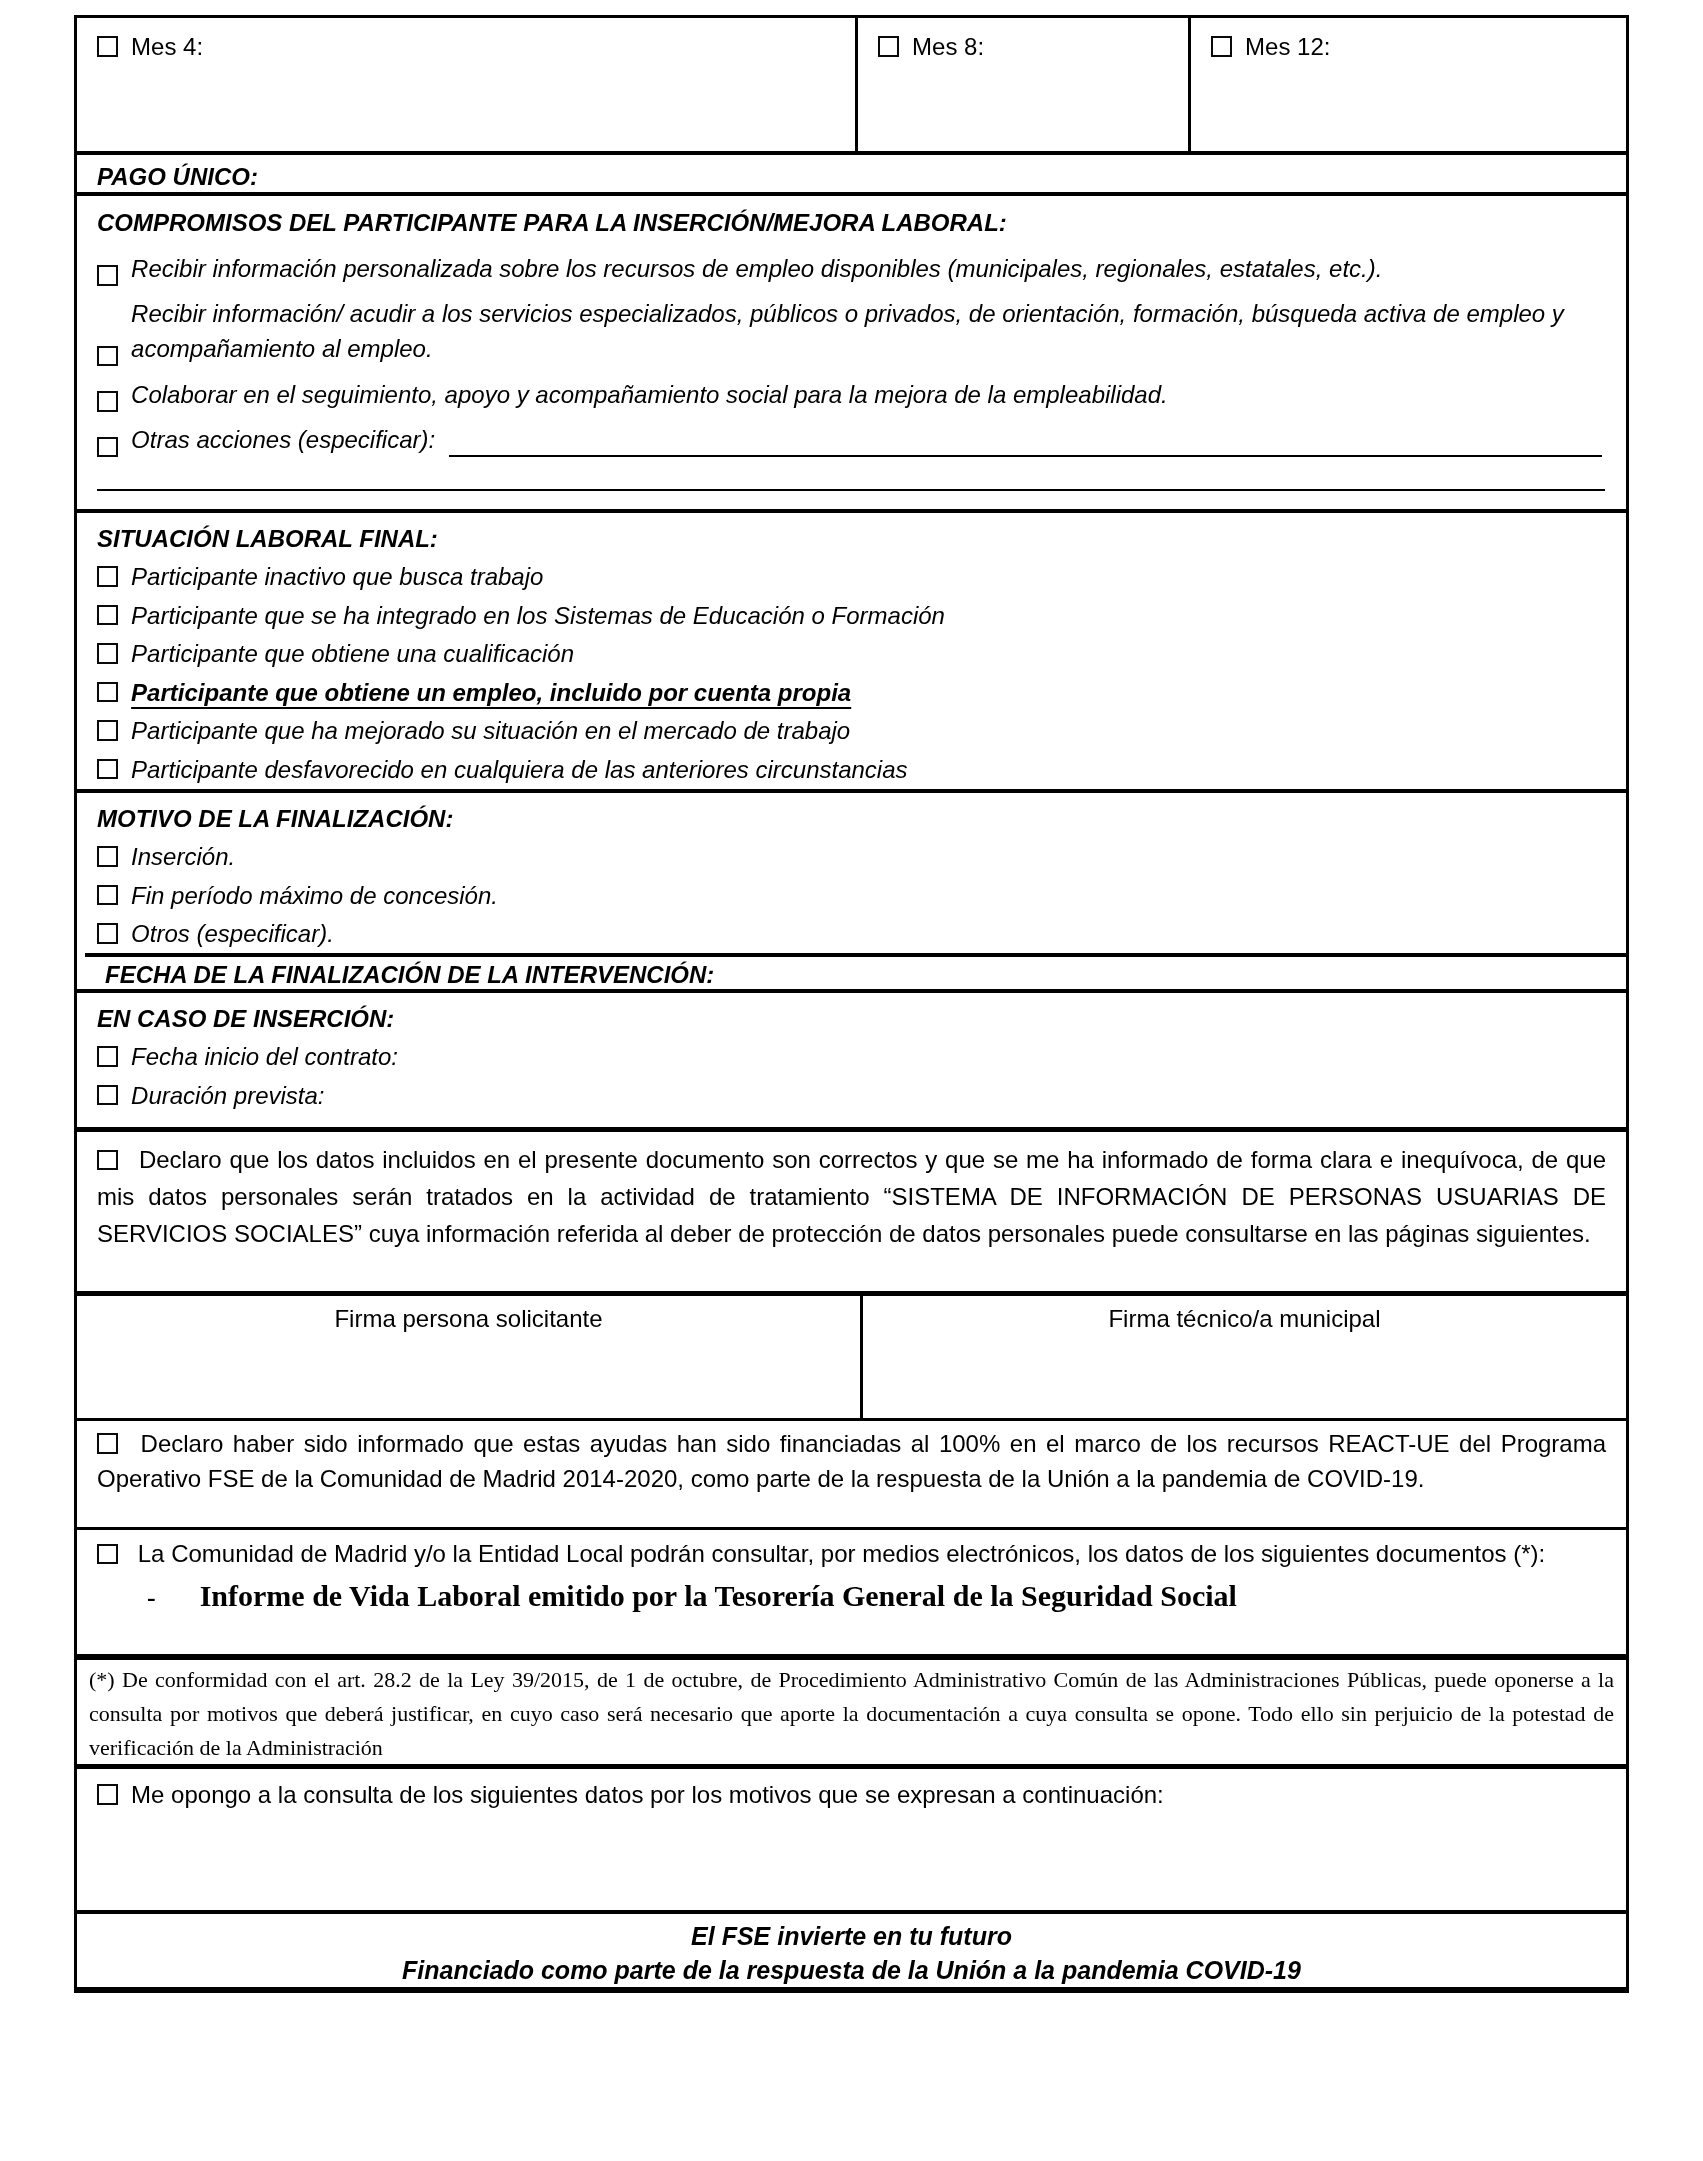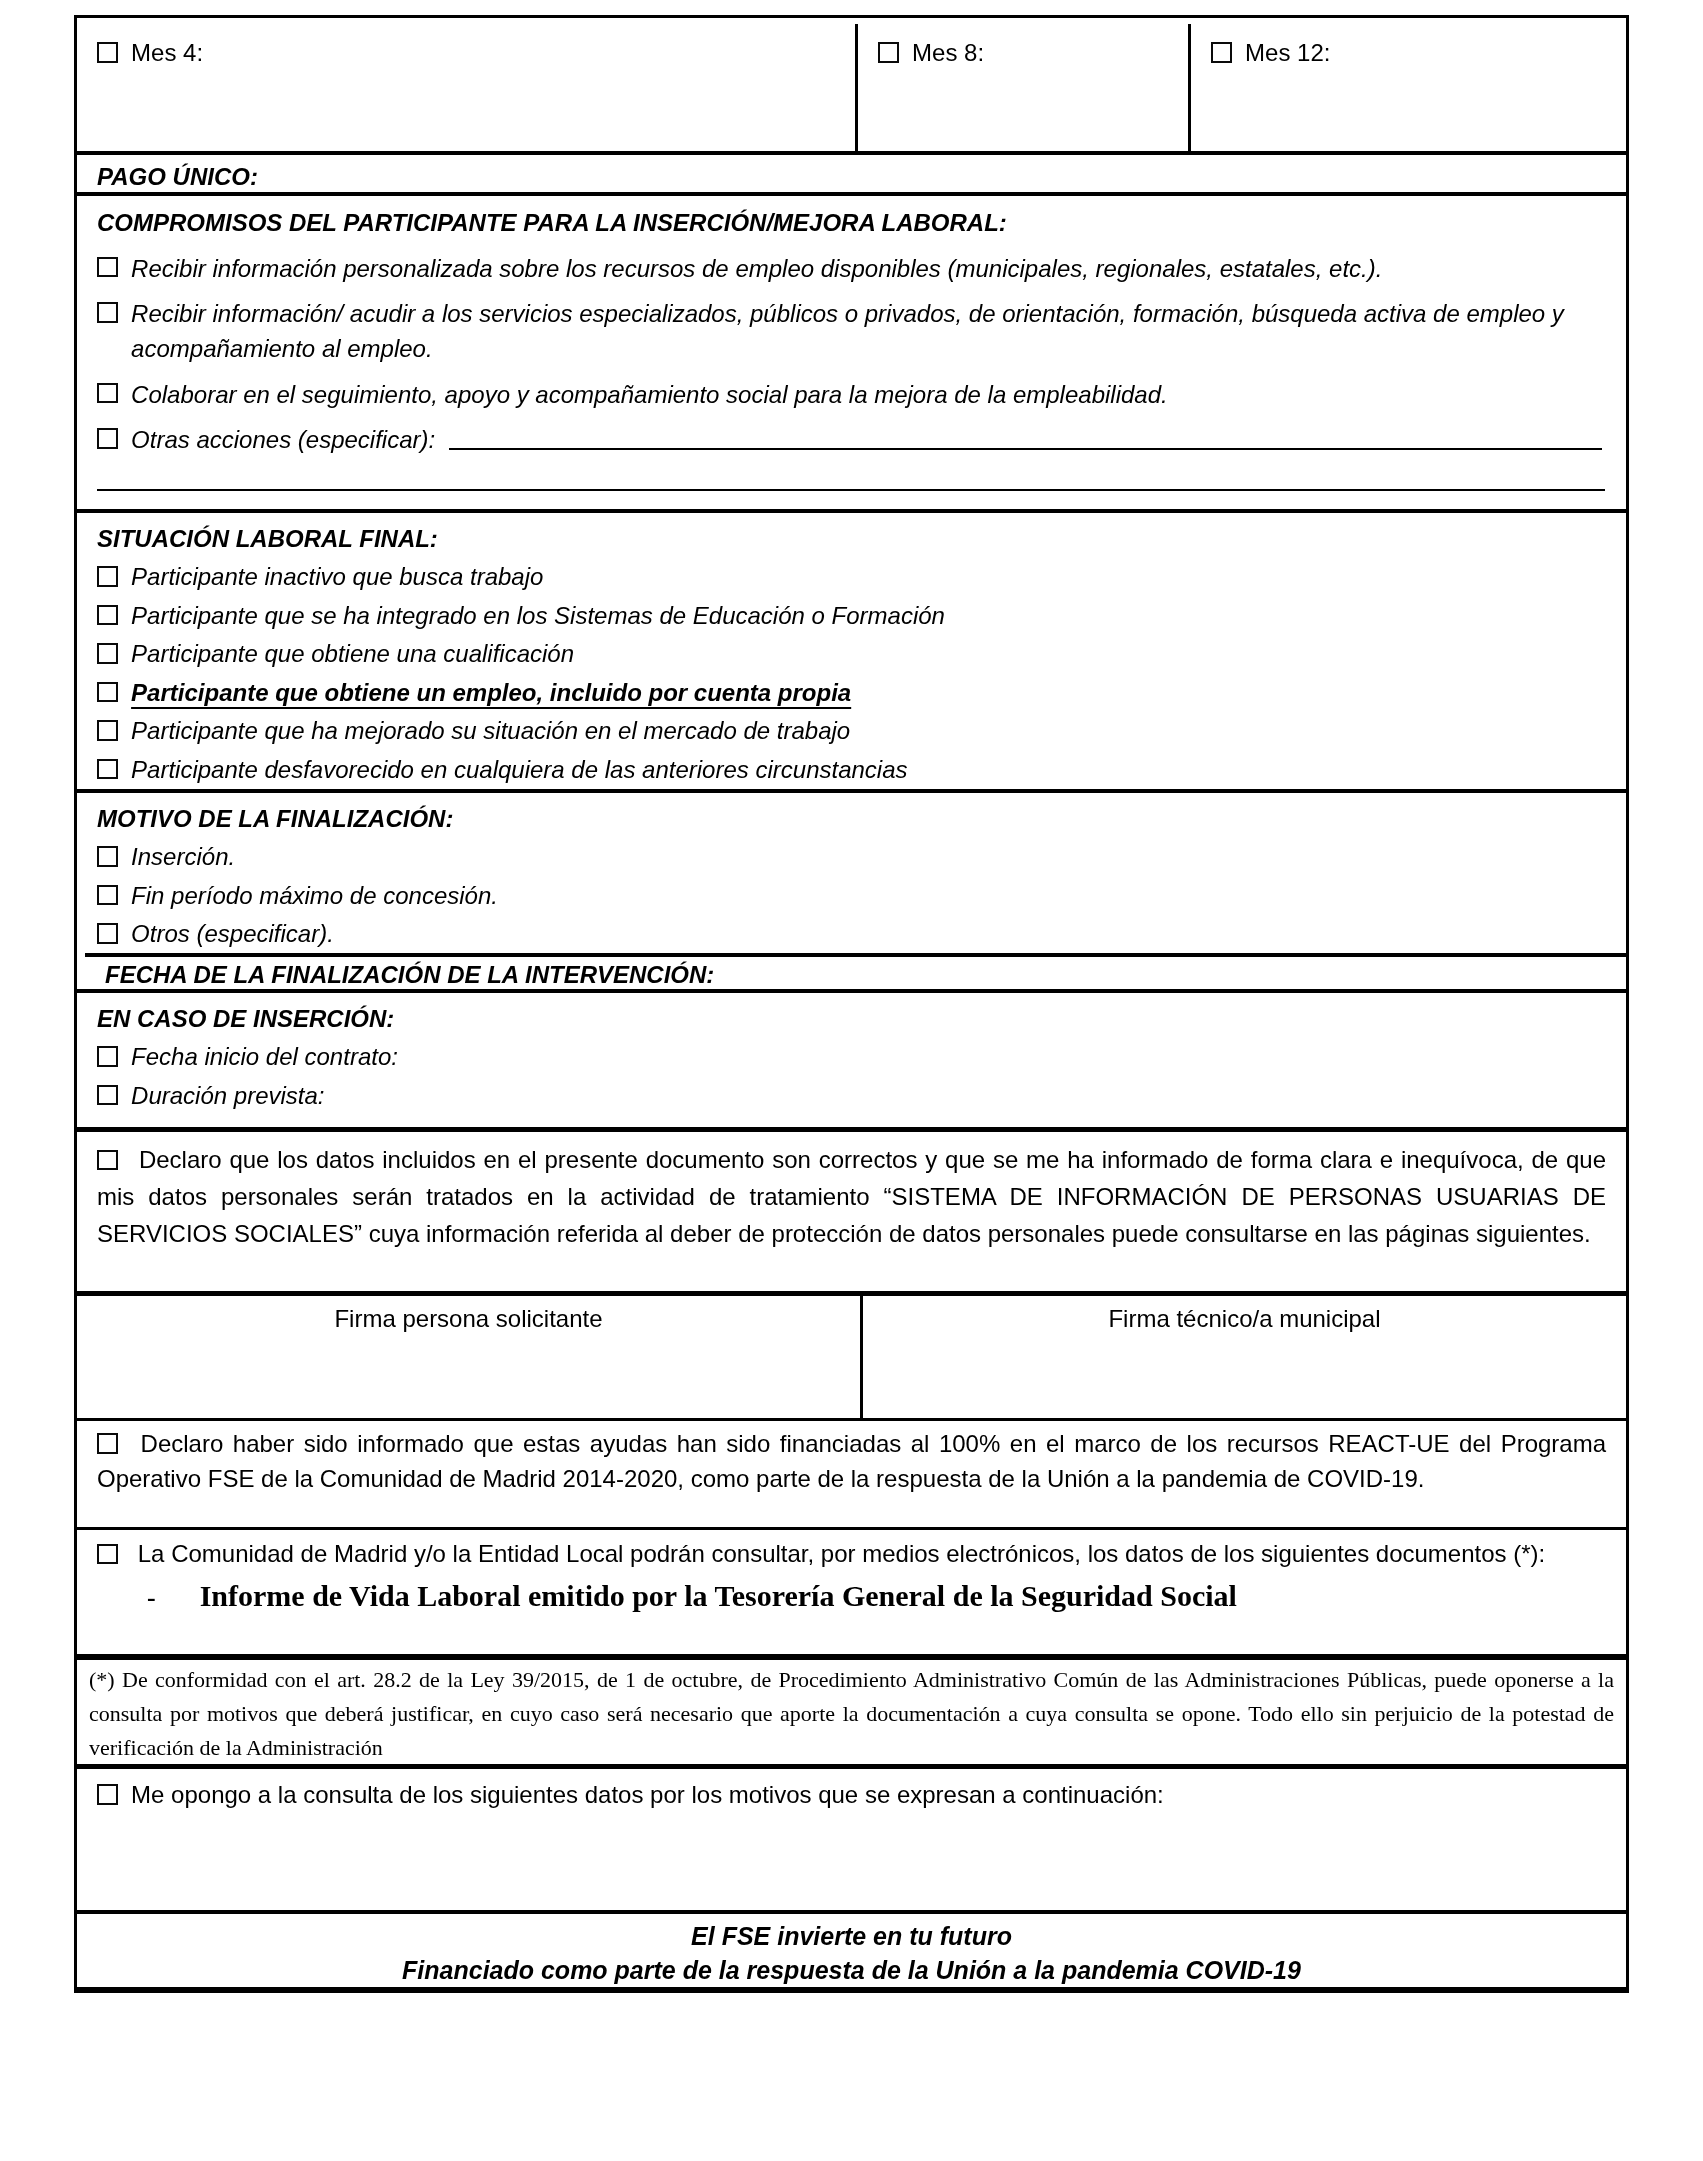--- a/index.html
+++ b/index.html
@@ -17,31 +17,31 @@
   }
   .sec{box-sizing:border-box;overflow:hidden;position:relative;}
   .bt6{border-top:4.5px solid #000;font-style:italic;}
   .bt7{border-top:5.3px solid #000;}
   .bt5{border-top:3.8px solid #000;}
   .bt4{border-top:3px solid #000;}
   .bt8{border-top:6px solid #000;}
 
   
   .mes-row{display:flex;height:133px;}
-  .mes-cell{box-sizing:border-box;padding:12px 0 0 20px;margin-top:6px;}
+  .mes-cell{box-sizing:border-box;padding:12px 0 0 20px;}
   .mes-cell.c1{width:781px;border-right:3.8px solid #000;}
   .mes-cell.c2{width:333px;border-right:3.8px solid #000;}
   .mes-cell.c3{flex:1;}
 
   
   .h{font-weight:bold;font-size:24px;line-height:35px;}
 
   
   .item{display:flex;align-items:flex-start;gap:13.6px;line-height:34px;font-size:24px;margin-top:4.5px;}
-  .item.sp{margin-top:10.6px;line-height:35px;}
+  .item.sp{margin-top:10.6px;line-height:35px;align-items:flex-end;}
   .cb{display:inline-block;box-sizing:border-box;width:20.5px;height:20.5px;
       border:2.3px solid #0a0a0a;background:#fff;flex-shrink:0;margin-top:6px;}
   .cb-inline{display:inline-block;box-sizing:border-box;width:20.5px;height:20.5px;
       border:2.3px solid #0a0a0a;background:#fff;vertical-align:-2.3px;margin-right:13.6px;}
   .emph{font-weight:bold;text-decoration:underline;text-decoration-thickness:2.3px;text-underline-offset:6px;}
 
   .fill-line{flex:1;border-bottom:2.3px solid #000;height:26px;margin-right:4.5px;}
   .rule-line{border-bottom:2.3px solid #000;height:0;margin:32px 1.5px 0 0;}
 
   

